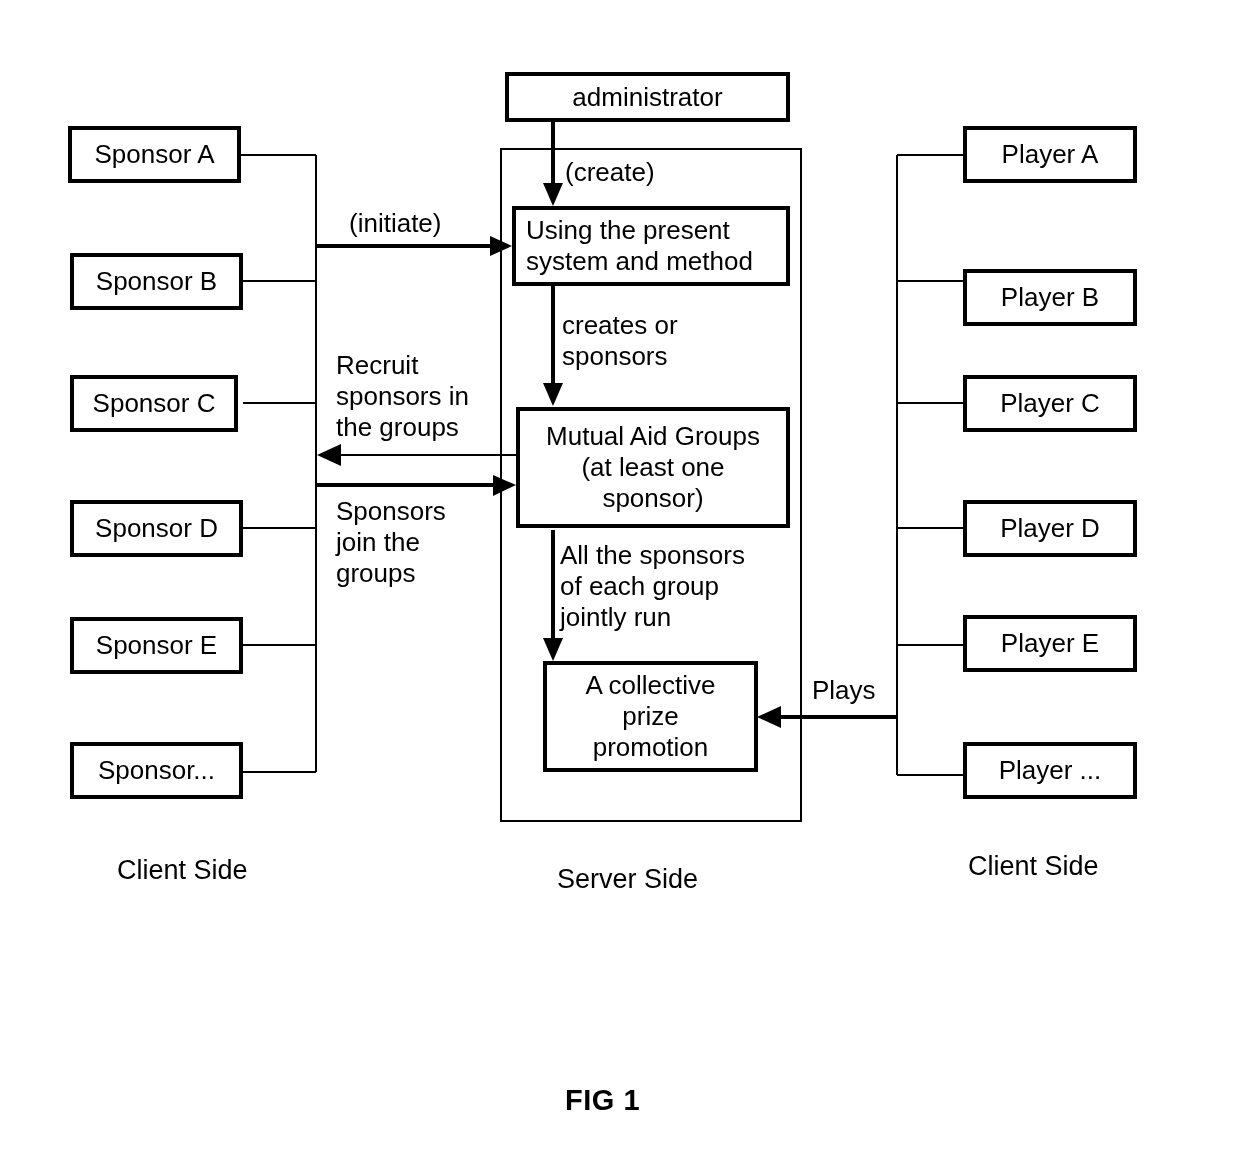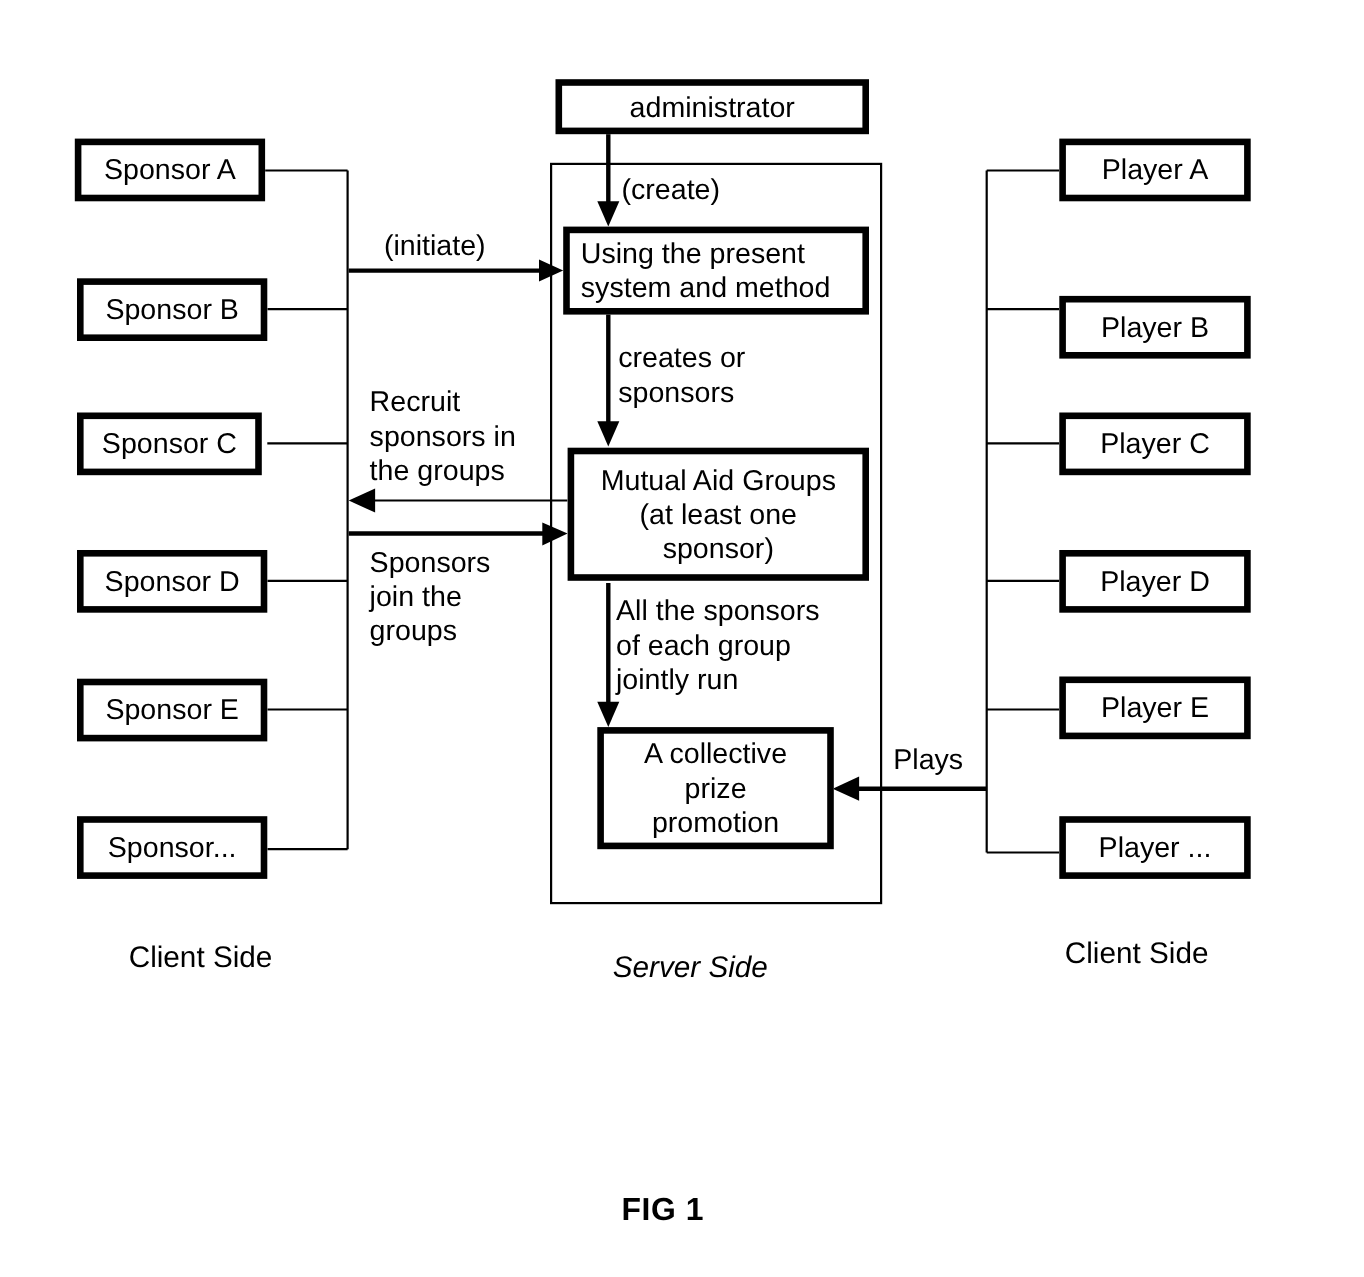--- a/index.html
+++ b/index.html
@@ -14,21 +14,21 @@
   #figure-root {
     position: relative;
     width: 1240px;
     height: 1161px;
     background: #ffffff;
     overflow: hidden;
   }
   .node-box {
     position: absolute;
     box-sizing: border-box;
-    border: 6px solid #000000;
+    border: 4px solid #000000;
     background: #ffffff;
     display: flex;
     align-items: center;
     justify-content: center;
     text-align: center;
     font-size: 26px;
     line-height: 1.18;
     color: #000000;
   }
   .node-box.left-text {
@@ -200,18 +200,18 @@
 of each group
 jointly run</div>
 
   <div class="free-text" style="left:336px; top:496px;">Sponsors
 join the
 groups</div>
 
   <div class="free-text" style="left:812px; top:675px;">Plays</div>
 
   <div class="side-label" style="left:117px; top:855px;">Client Side</div>
-  <div class="side-label" style="left:557px; top:864px;font-style:italic;">Server Side</div>
+  <div class="side-label" style="left:557px; top:864px;">Server Side</div>
   <div class="side-label" style="left:968px; top:851px;">Client Side</div>
 
   <div class="fig-caption" style="left:565px; top:1084px;">FIG 1</div>
 
 </div>
 
 </body></html>

